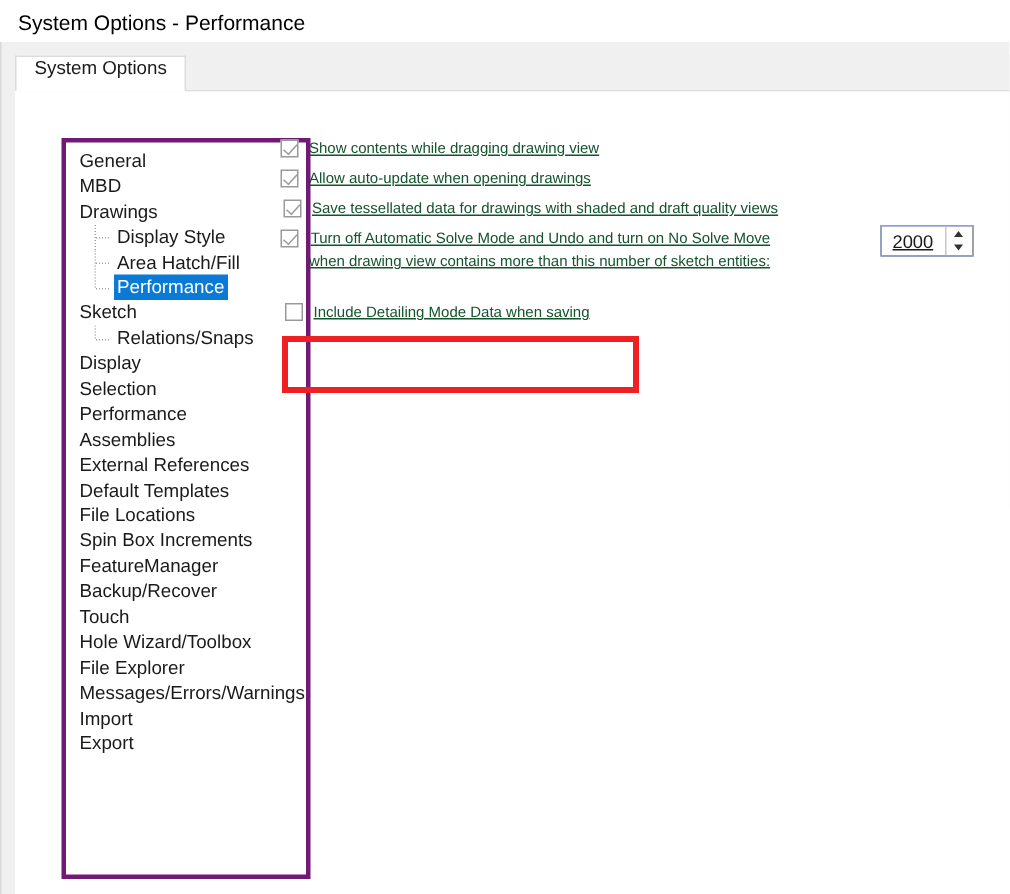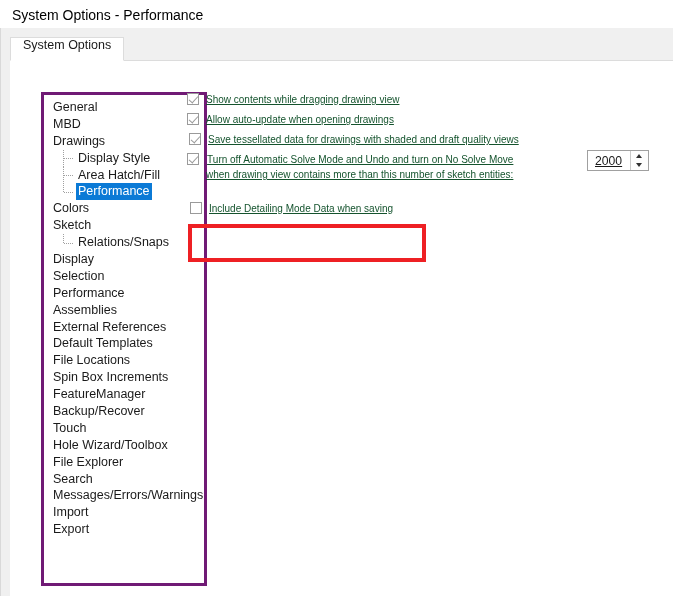--- a/index.html
+++ b/index.html
@@ -303,37 +303,35 @@
     <div class="content-pane">
 
       <div class="sidebar">
         <div class="tree" id="tree-container">
             <div class="tree-item"><span class="lbl">General</span></div>
             <div class="tree-item"><span class="lbl">MBD</span></div>
             <div class="tree-item"><span class="lbl">Drawings</span></div>
             <div class="tree-item child"><span class="lbl">Display Style</span></div>
             <div class="tree-item child"><span class="lbl">Area Hatch/Fill</span></div>
             <div class="tree-item child selected last"><span class="lbl">Performance</span></div>
-            <div class="tree-item"><span class="lbl">Colors</span></div>
             <div class="tree-item"><span class="lbl">Sketch</span></div>
             <div class="tree-item child last"><span class="lbl">Relations/Snaps</span></div>
             <div class="tree-item"><span class="lbl">Display</span></div>
             <div class="tree-item"><span class="lbl">Selection</span></div>
             <div class="tree-item"><span class="lbl">Performance</span></div>
             <div class="tree-item"><span class="lbl">Assemblies</span></div>
             <div class="tree-item"><span class="lbl">External References</span></div>
             <div class="tree-item"><span class="lbl">Default Templates</span></div>
             <div class="tree-item"><span class="lbl">File Locations</span></div>
             <div class="tree-item"><span class="lbl">Spin Box Increments</span></div>
             <div class="tree-item"><span class="lbl">FeatureManager</span></div>
             <div class="tree-item"><span class="lbl">Backup/Recover</span></div>
             <div class="tree-item"><span class="lbl">Touch</span></div>
             <div class="tree-item"><span class="lbl">Hole Wizard/Toolbox</span></div>
             <div class="tree-item"><span class="lbl">File Explorer</span></div>
-            <div class="tree-item"><span class="lbl">Search</span></div>
             <div class="tree-item"><span class="lbl">Messages/Errors/Warnings</span></div>
             <div class="tree-item"><span class="lbl">Import</span></div>
             <div class="tree-item"><span class="lbl">Export</span></div>
           </div>
       </div>
 
       <div class="options">
 
         <div class="option-row r1">
           <span class="cbox checked"></span>

